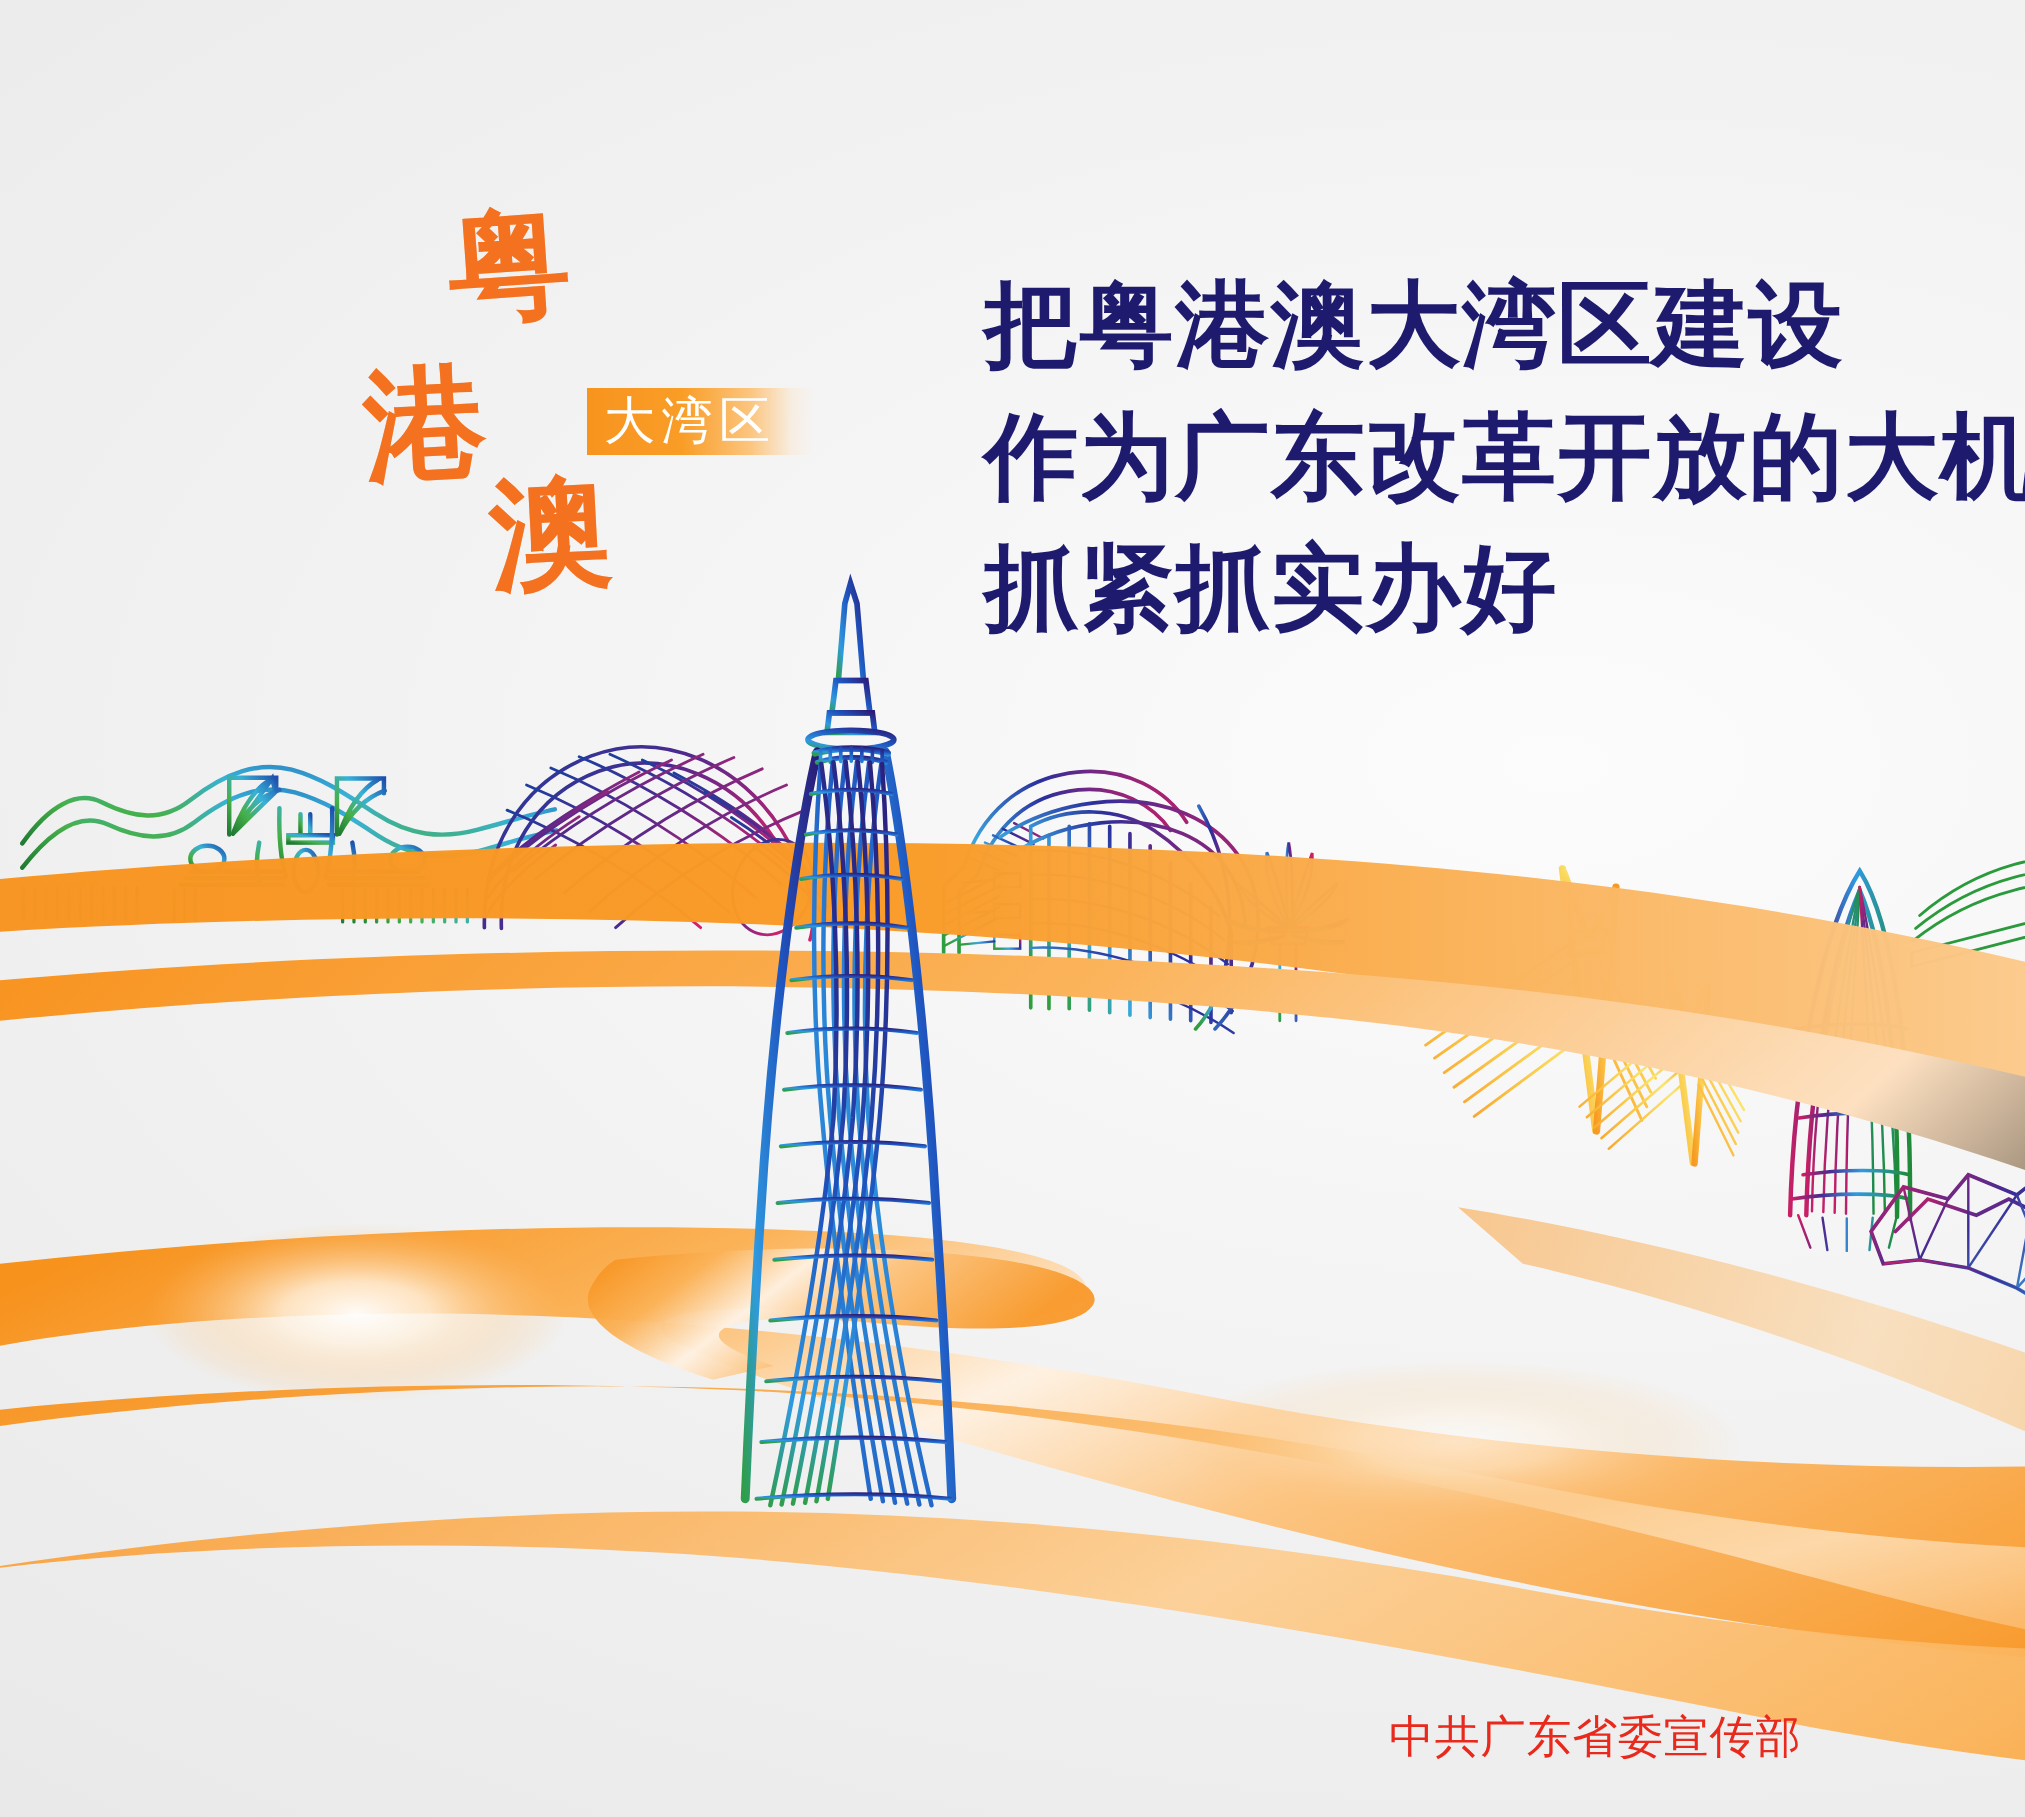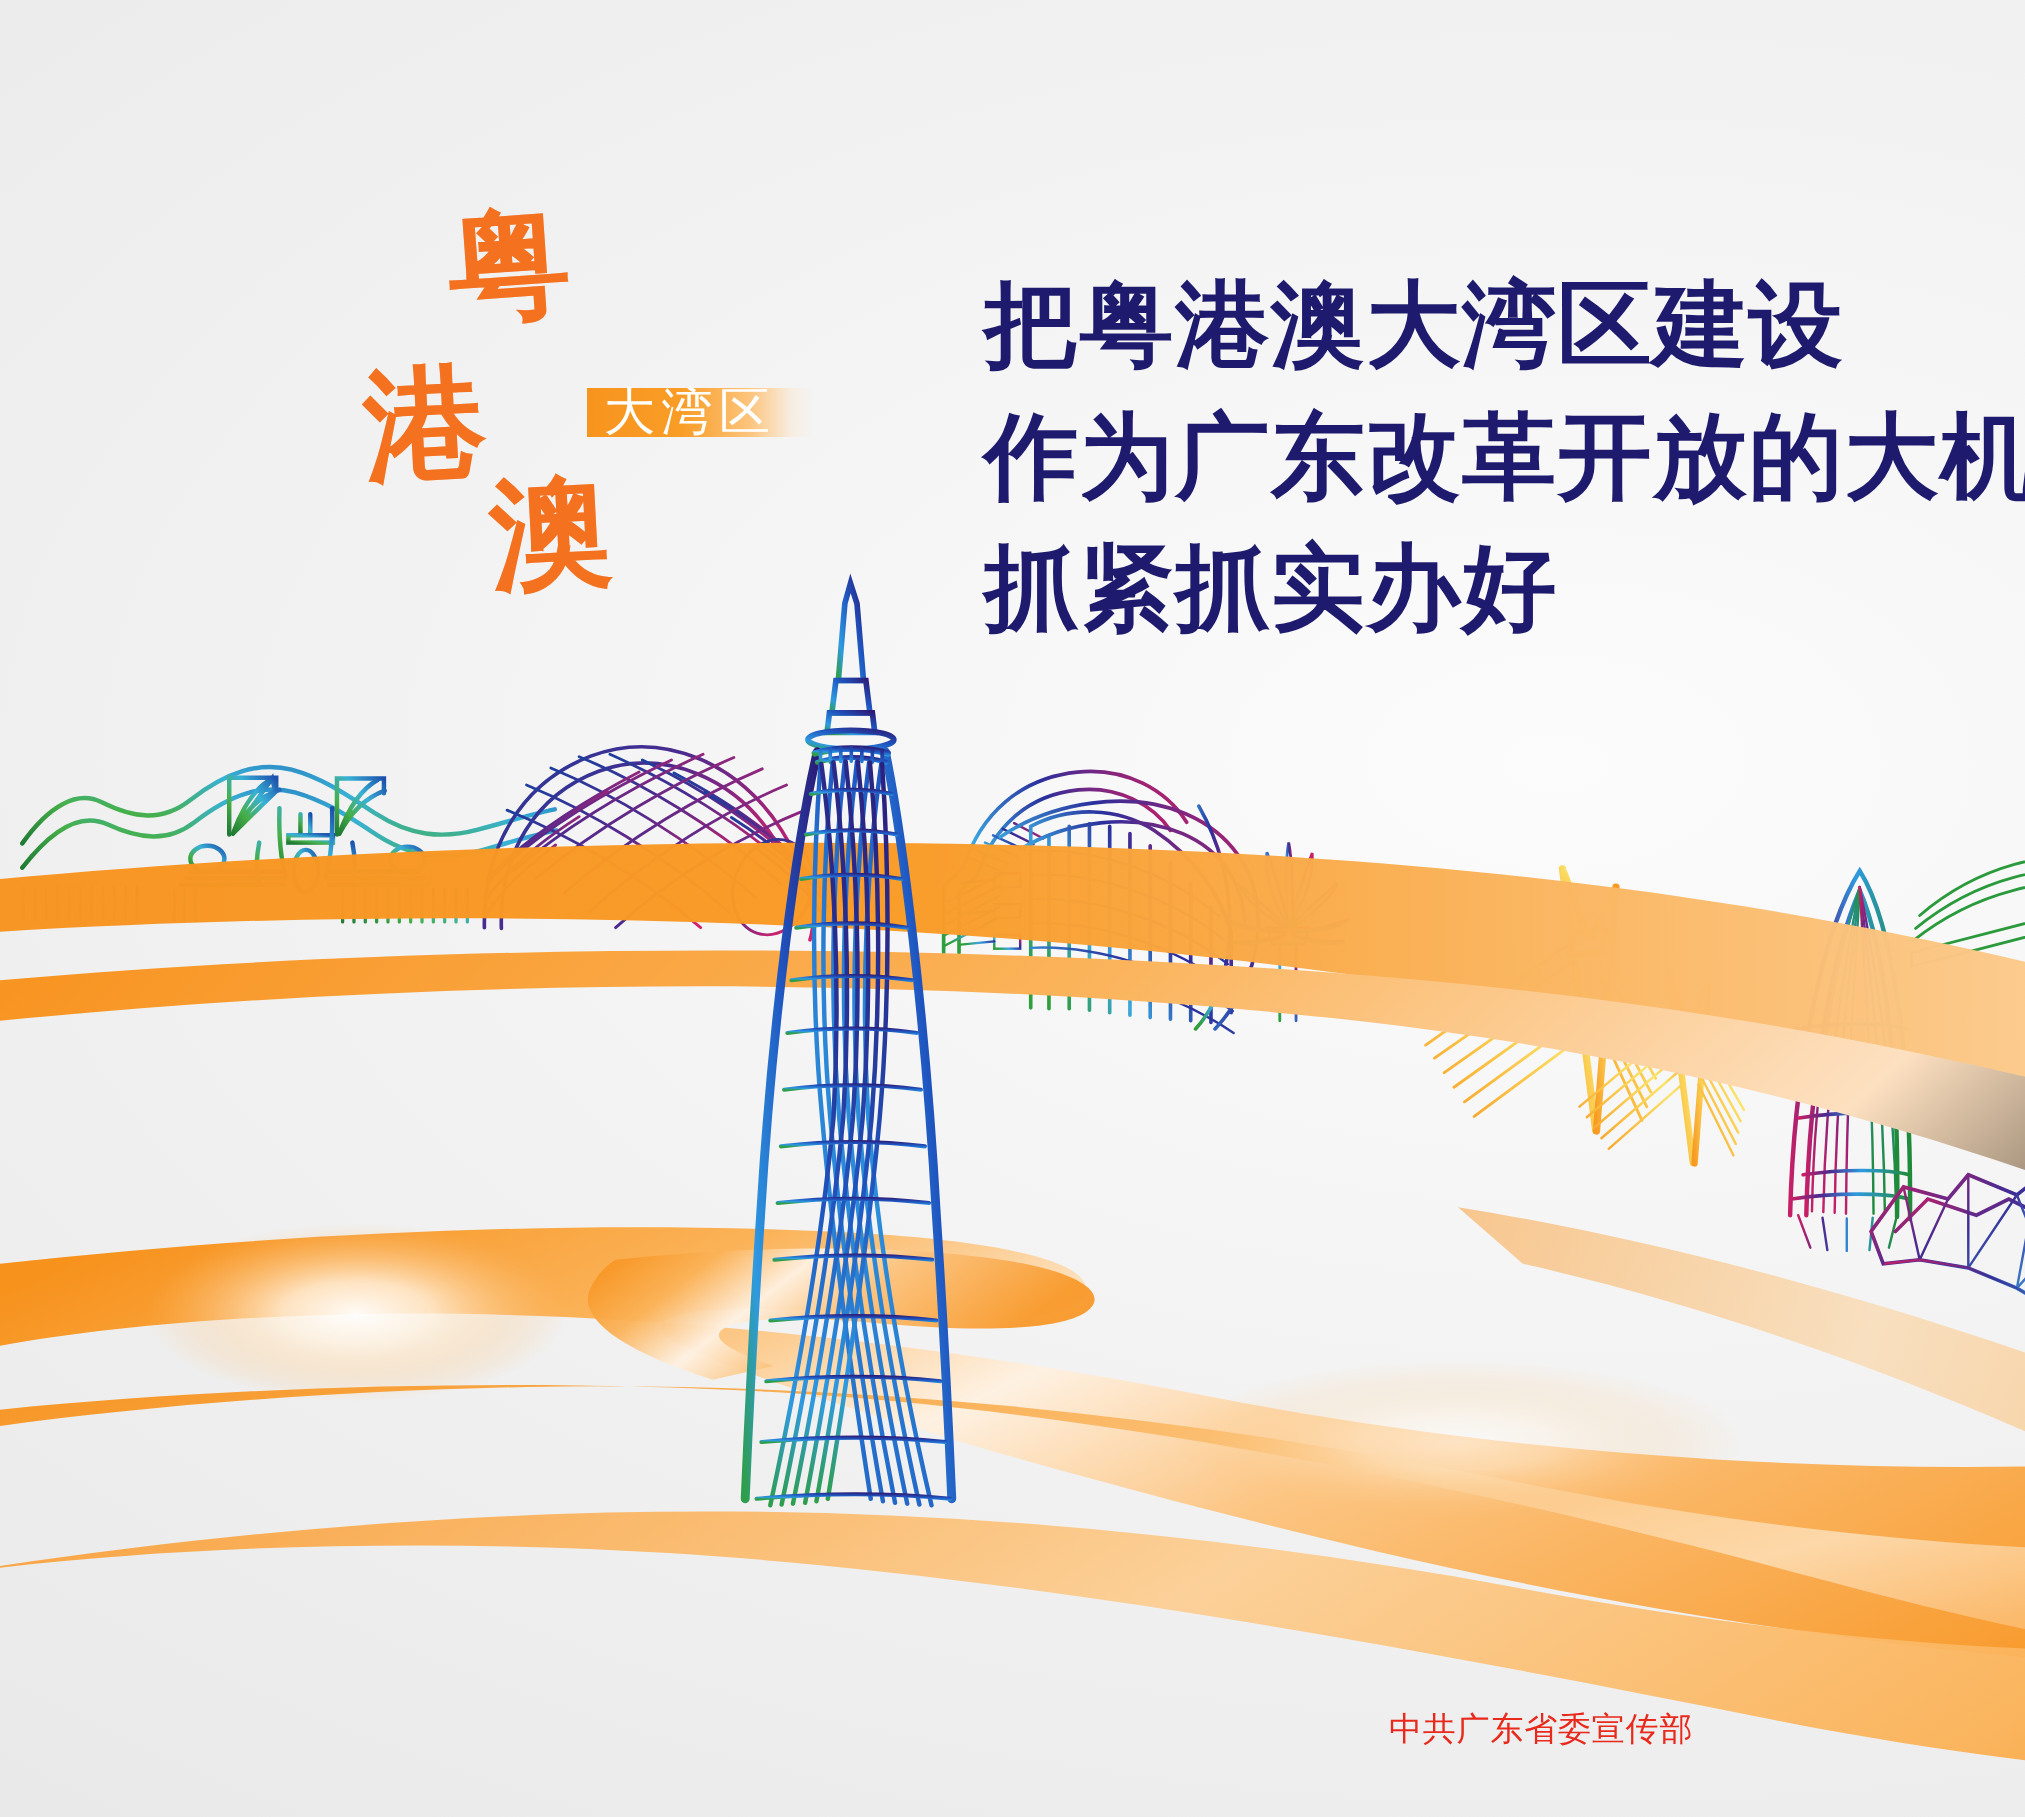--- a/index.html
+++ b/index.html
@@ -42,21 +42,21 @@
   }
   .logo-char.c1 { left: 92px; top: 10.5px;  font-size: 122px; transform: rotate(-4deg); }
   .logo-char.c2 { left: 8px;  top: 170px; font-size: 122px; transform: rotate(-3deg); }
   .logo-char.c3 { left: 134px; top: 279px; font-size: 122px; transform: rotate(-3deg); }
 
   .badge {
     position: absolute;
     left: 231px;
     top: 194px;
     width: 227px;
-    height: 49px;
+    height: 67px;
     background: linear-gradient(90deg, #f7941e 0%, #f99d27 42%, #fcc57e 72%, rgba(253,225,190,0.35) 90%, rgba(255,255,255,0) 100%);
     display: flex;
     align-items: center;
     justify-content: flex-start;
   }
   .badge-text {
     font-family: "Liberation Serif", "DejaVu Serif", serif;
     font-weight: 400;
     font-size: 51px;
     color: #ffffff;
@@ -82,21 +82,21 @@
     white-space: nowrap;
   }
 
   
   .footer {
     position: absolute;
     left: 1389px;
     top: 1707px;
     font-family: "Liberation Sans", "DejaVu Sans", sans-serif;
     font-weight: 400;
-    font-size: 33px;
+    font-size: 45px;
     color: #e8291c;
     letter-spacing: 0.8px;
     white-space: nowrap;
   }
 
   .nosel { user-select: none; }
 </style>
 </head>
 <body>
 

